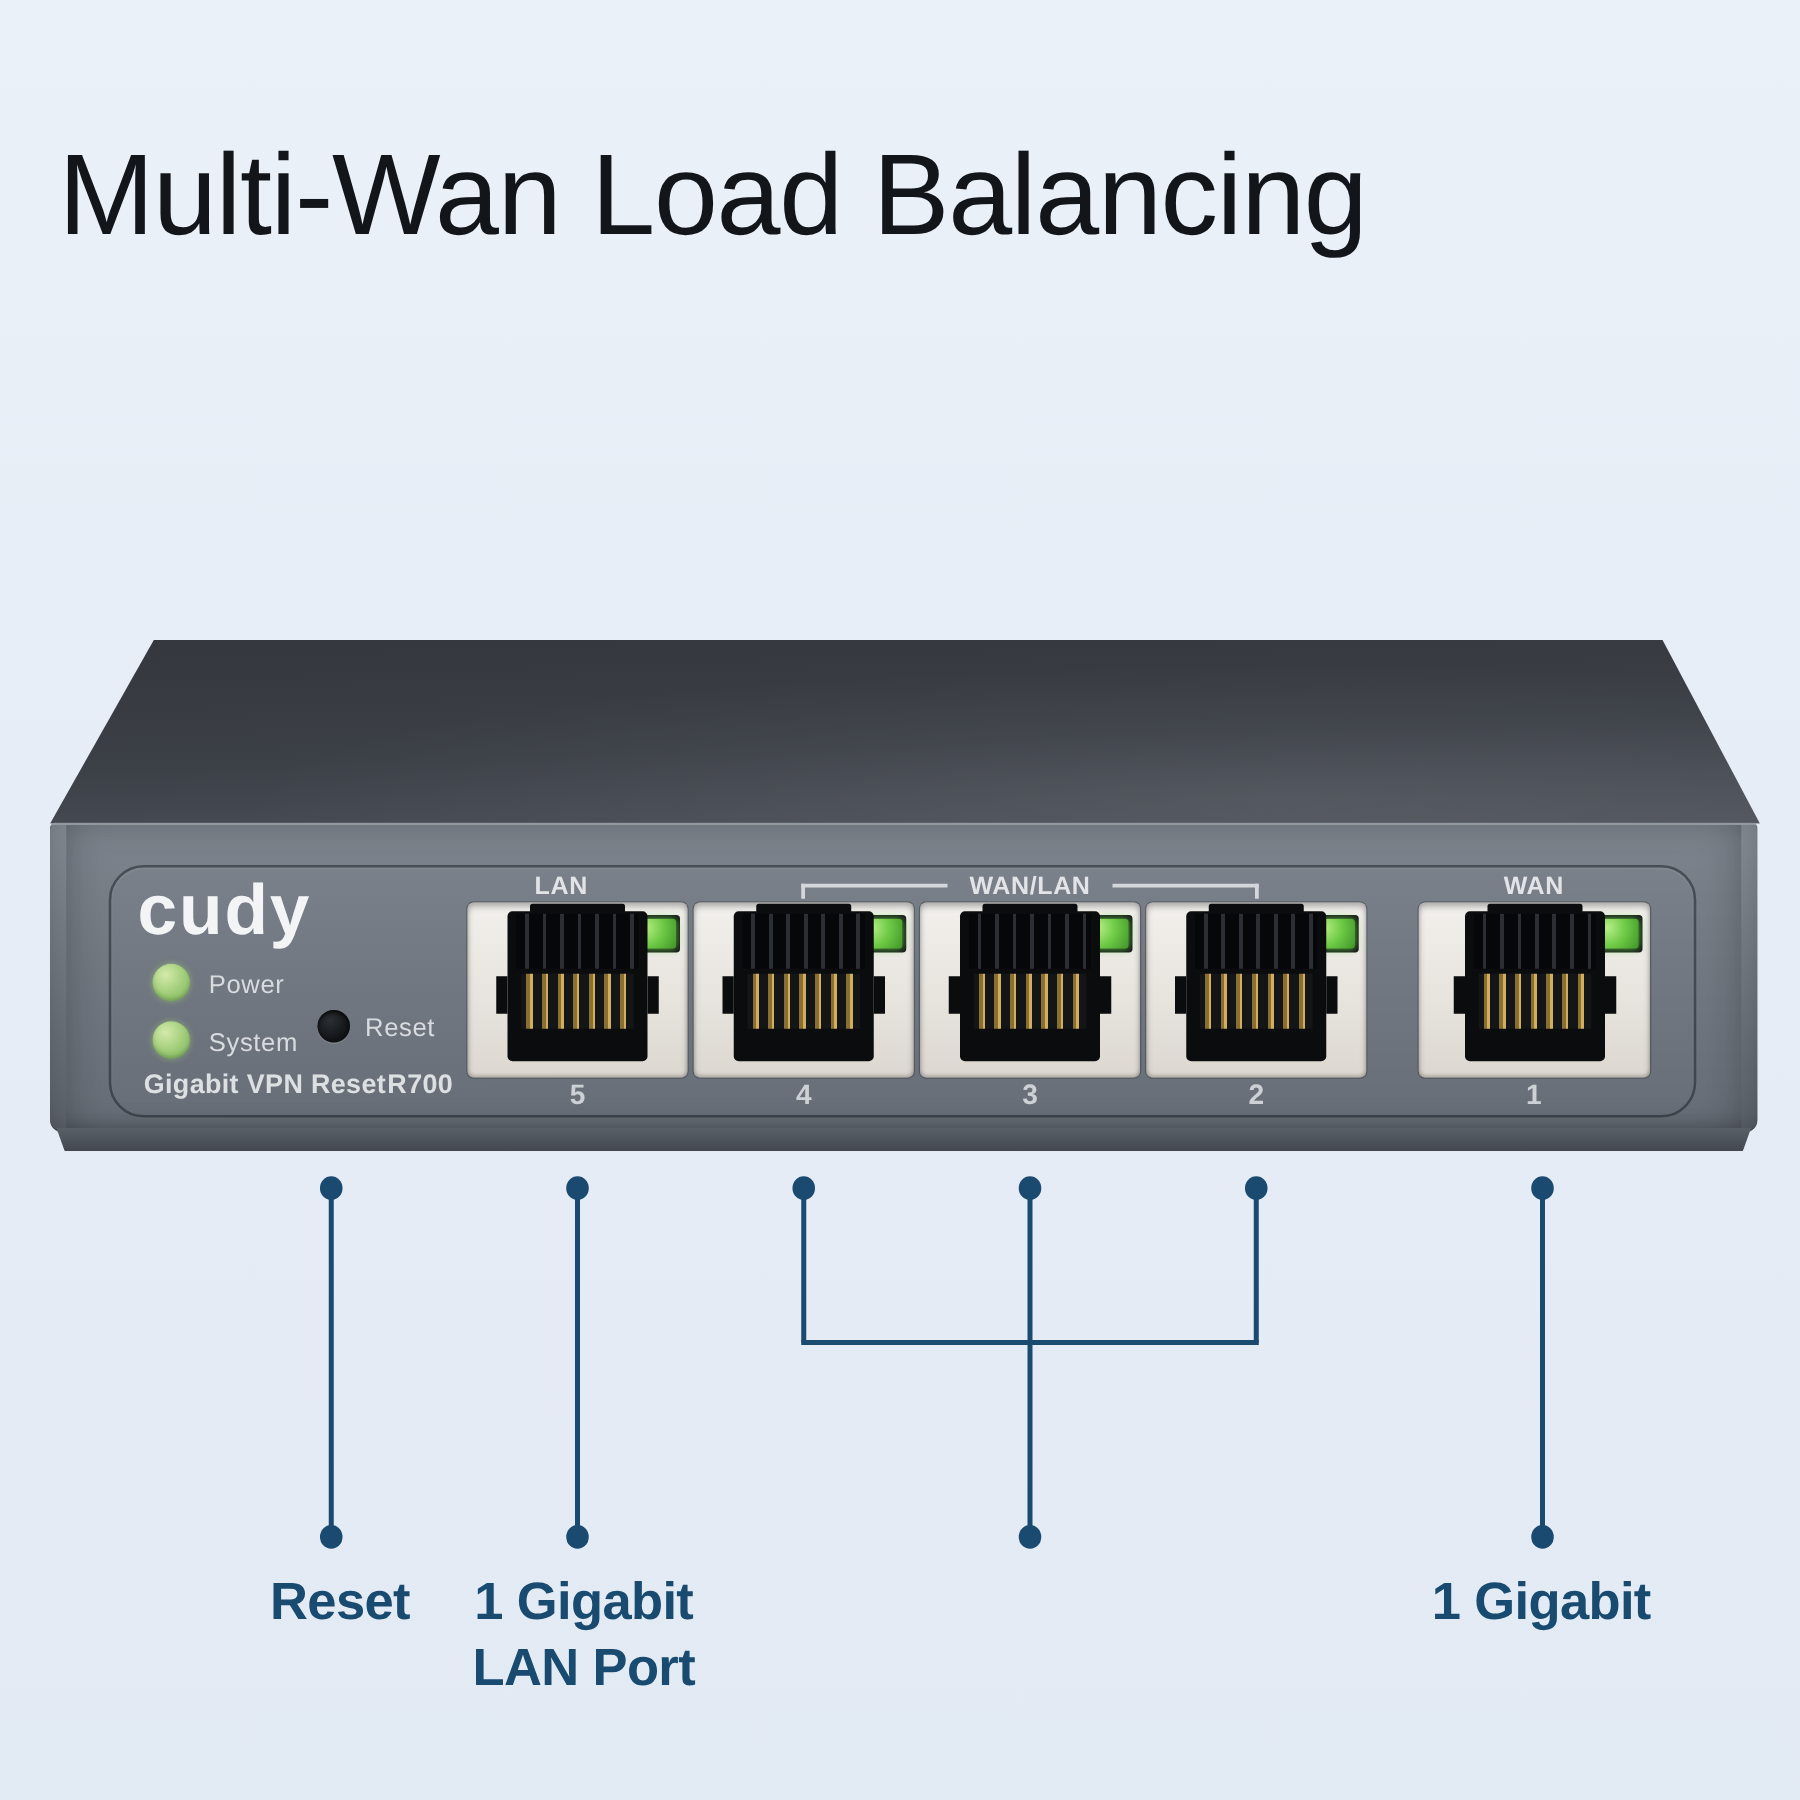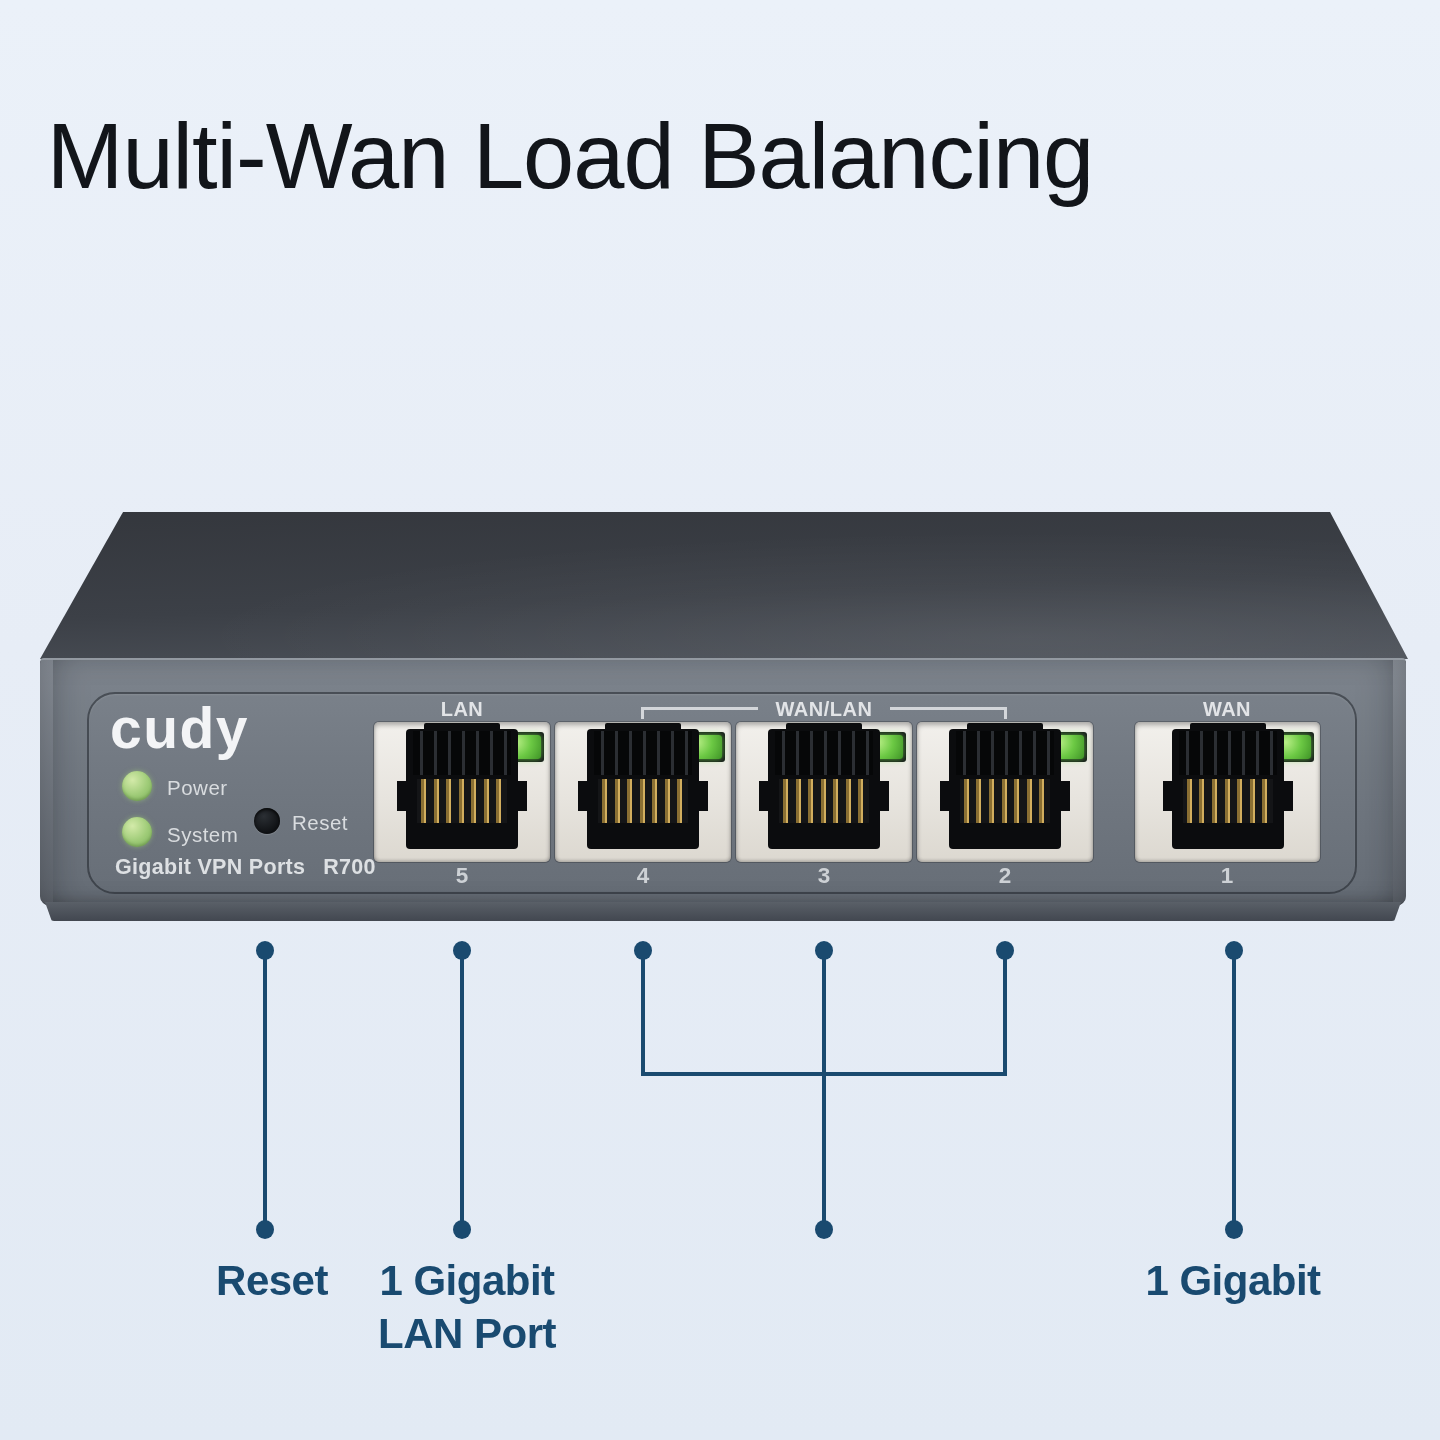--- a/index.html
+++ b/index.html
@@ -71,24 +71,24 @@
   .device-label{font-size:20.5px;color:#d9dcdf;font-weight:500;letter-spacing:0.5px;line-height:1;}
   .lbl-power{left:167px;top:778px;}
   .lbl-system{left:167px;top:825px;}
   .reset-btn{
     left:254px;top:808px;width:26px;height:26px;border-radius:50%;
     background:radial-gradient(circle at 38% 32%,#2b2f34,#0f1114 70%);
     box-shadow:inset 0 2px 3px rgba(0,0,0,0.7),0 1px 1px rgba(255,255,255,0.15);
   }
   .lbl-reset{left:292px;top:813px;}
   .model-line{left:115px;top:857px;font-size:21.5px;font-weight:700;color:#dde0e3;line-height:1;letter-spacing:0.3px;}
-  .model-line .model{margin-left:18px;}
+  .model-line .model{margin-left:1px;}
   
   .group-label{font-size:20px;font-weight:700;color:#e2e4e7;text-align:center;line-height:1;letter-spacing:0.5px;}
-  .gl-lan{left:402px;top:699px;width:120px;}
+  .gl-lan{left:389px;top:699px;width:120px;}
   .gl-wanlan{left:744px;top:699px;width:160px;}
   .gl-wan{left:1167px;top:699px;width:120px;}
   .bracket-line{height:3px;background:#d3d6da;top:707px;}
   .bl-left{left:641px;width:117px;}
   .bl-right{left:890px;width:117px;}
   .bracket-tick{width:3px;height:12px;background:#d3d6da;top:707px;}
   .bt-left{left:641px;}
   .bt-right{left:1004px;}
   
   .port{
@@ -168,21 +168,21 @@
     <div class="abs panel-outline"></div>
 
     <div class="abs brand">cudy</div>
     <div class="abs led-round led-power"></div>
     <div class="abs device-label lbl-power">Power</div>
     <div class="abs led-round led-system"></div>
     <div class="abs device-label lbl-system">System</div>
     <div class="abs reset-btn"></div>
     <div class="abs device-label lbl-reset">Reset</div>
     <div class="abs model-line">
-      <span>Gigabit VPN Ports</span><span class="model">R700</span>
+      <span>Gigabit VPN Reset</span><span class="model">R700</span>
     </div>
 
     <div class="abs group-label gl-lan">LAN</div>
     <div class="abs group-label gl-wanlan">WAN/LAN</div>
     <div class="abs group-label gl-wan">WAN</div>
     <div class="abs bracket-line bl-left"></div>
     <div class="abs bracket-line bl-right"></div>
     <div class="abs bracket-tick bt-left"></div>
     <div class="abs bracket-tick bt-right"></div>
 

